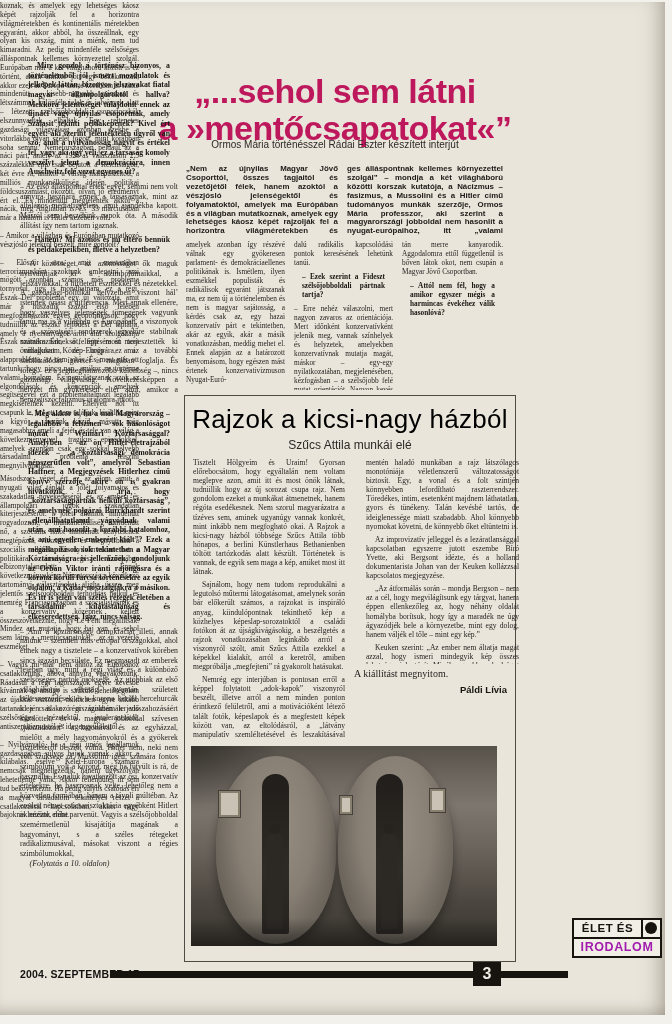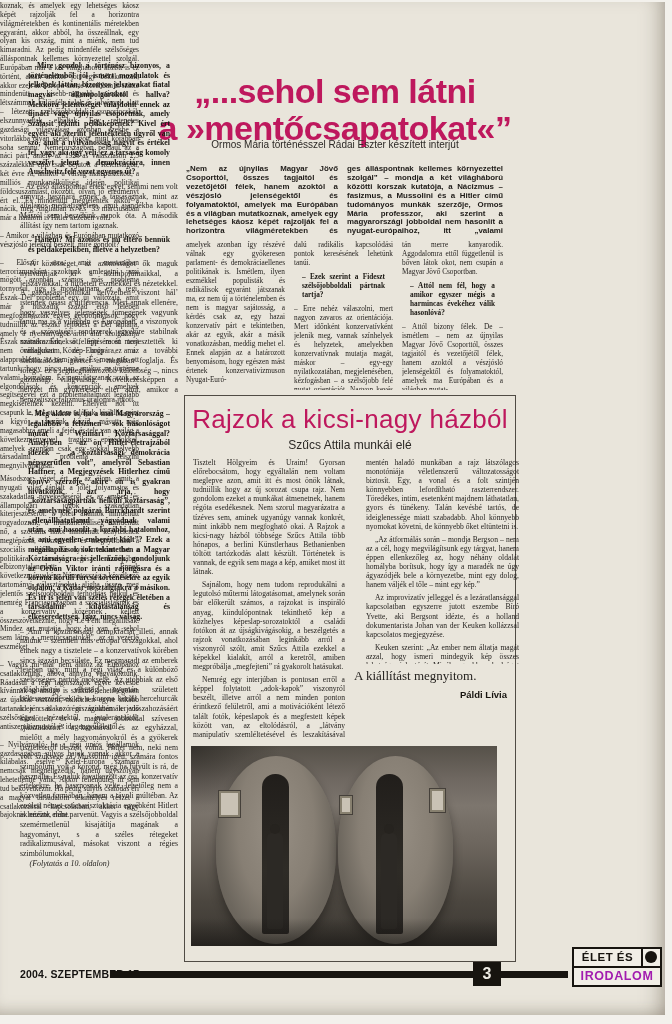--- a/index.html
+++ b/index.html
@@ -24,31 +24,31 @@
             line-height:37px;color:#be185d;letter-spacing:-0.5px;}
   .subhead{position:absolute;left:150px;top:137px;width:370px;text-align:center;
            font-family:"Liberation Sans",sans-serif;font-size:10px;color:#2c2926;}
   .lead{position:absolute;top:163px;height:70px;overflow:hidden;text-align:justify;
         font-family:"Liberation Sans",sans-serif;font-weight:bold;font-size:7.9px;
         line-height:8.9px;color:#1d1a17;}
   #leadL{left:186px;width:152px;}
   #leadR{left:347px;width:156px;}
   #box{position:absolute;left:184px;top:393px;width:330px;height:565px;border:1px solid #504b44;}
   .box-title{margin:8px 4px 0 4px;text-align:center;font-family:"Liberation Sans",sans-serif;
-             font-weight:400;font-size:26px;color:#be185d;letter-spacing:0.3px;}
+             font-weight:400;font-size:26px;color:#000000;letter-spacing:0.3px;}
   .box-sub{text-align:center;font-family:"Liberation Sans",sans-serif;font-size:12px;
            color:#2c2926;margin-top:3px;}
   .box-col{position:absolute;top:62px;width:152px;overflow:hidden;text-align:justify;
            font-size:7.6px;line-height:9.1px;}
   .box-col p{margin:0 0 4px 0;}
   .box-col p.ind{text-indent:9px;}
   #boxc1{left:8px;height:282px;}
   #boxc2{left:169px;width:153px;height:206px;margin-left:12px;}
   #boxc2end{position:absolute;left:169px;top:272px;width:153px;}
-  #boxc2end .closing{font-size:13px;margin:0;}
+  #boxc2end .closing{font-size:10px;margin:0;}
   #boxc2end .signature{text-align:right;font-family:"Liberation Sans",sans-serif;
                        font-weight:bold;font-size:9.5px;margin:5px 0 0 0;color:#17140f;}
   #boxc2end .footnote{font-size:7.3px;font-style:italic;line-height:8.7px;
                       text-align:justify;margin:7px 0 0 0;}
   .photo{position:absolute;left:6px;top:350px;width:306px;height:200px;overflow:hidden;
          background:linear-gradient(180deg,#565149 0%,#6e6760 16%,#7d766e 30%,#6a635b 52%,#4b463f 78%,#3a3631 100%);}
   .photo .corner{position:absolute;left:0;top:0;width:90px;height:70px;
          background:radial-gradient(ellipse at 0% 0%,rgba(25,23,20,.55),rgba(25,23,20,0) 70%);}
   .oval{position:absolute;top:10px;height:188px;border-radius:50%/48%;
         background:radial-gradient(ellipse at 50% 38%,#978f84 0%,#877f74 45%,#6d6href 70%,#5b554d 100%);
@@ -69,21 +69,21 @@
   #frame2{left:92px;top:33px;width:15px;height:23px;}
   #frame3{left:2px;top:40px;width:12px;height:18px;}
   .floor{position:absolute;left:0;right:0;bottom:0;height:28px;
          background:linear-gradient(180deg,rgba(24,22,19,0),rgba(22,20,17,.6));}
   #date{position:absolute;left:20px;top:966px;font-family:"Liberation Sans",sans-serif;
         font-weight:bold;font-size:10.5px;color:#141210;letter-spacing:0.2px;}
   #fbar{position:absolute;left:110px;top:969px;width:458px;height:7px;background:#17140f;}
   #pagenum{position:absolute;left:473px;top:960px;width:28px;height:24px;background:#17140f;
            color:#efece4;font-family:"Liberation Sans",sans-serif;font-weight:bold;
            font-size:16px;text-align:center;line-height:24px;}
-  #logo{position:absolute;left:572px;top:945px;width:86px;border:2px solid #17140f;background:#f1eee6;}
+  #logo{position:absolute;left:572px;top:916px;width:86px;border:2px solid #17140f;background:#f1eee6;}
   .logo-row1{display:flex;border-bottom:2px solid #17140f;height:17px;}
   .logo-title{flex:1;font-family:"Liberation Sans",sans-serif;font-weight:bold;font-size:11.5px;
               line-height:17px;text-align:center;letter-spacing:0.5px;color:#17140f;}
   .logo-dot-cell{width:17px;border-left:2px solid #17140f;position:relative;background:#f1eee6;}
   .logo-dot{position:absolute;left:2px;top:2px;width:12px;height:12px;border-radius:50%;background:#17140f;}
   .logo-row2{height:17px;font-family:"Liberation Sans",sans-serif;font-weight:bold;font-size:12.5px;
              text-align:center;line-height:17px;letter-spacing:0.6px;color:#a21caf;}
 </style>
 </head>
 <body>
@@ -111,21 +111,20 @@
 
   <div class="col" id="colB">
     <p>dalú radikális kapcsolódási pontok keresésének lehetünk tanúi.</p>
     <p class="q">– Ezek szerint a Fideszt szélsőjobboldali pártnak tartja?</p>
     <p>– Erre nehéz válaszolni, mert nagyon zavaros az orientációja. Mert időnként konzervatívként jelenik meg, vannak színhelyek és helyzetek, amelyekben konzervatívnak mutatja magát, máskor – egy-egy nyilatkozatában, megjelenésében, kézfogásban – a szélsőjobb felé mutat orientációt. Nagyon kevés támpontot ad arra, hogy holnap vagy holnapu-</p>
   </div>
 
   <div class="col" id="colC">
     <p>tán merre kanyarodik. Aggodalomra ettől függetlenül is bőven látok okot, nem csupán a Magyar Jövő Csoportban.</p>
     <p class="q">– Attól nem fél, hogy a amikor egyszer mégis a harmincas évekéhez válik hasonlóvá?</p>
-    <p>– Attól bizony félek. De – ismétlem – nem az újnyilas Magyar Jövő Csoporttól, összes tagjaitól és vezetőjétől félek, hanem azoktól a vészjósló jelenségektől és folyamatoktól, amelyek ma Európában és a világban mutat-</p>
   </div>
 
   <div id="col4">
     <div class="c4body">
       <p>koznak, és amelyek egy lehetséges káosz képét rajzolják fel a horizontra világméretekben és kontinentális méretekben egyaránt, akkor abból, ha összeállnak, egy olyan kis ország, mint a miénk, nem tud kimaradni. Az pedig mindenféle szélsőséges álláspontnak kellemes környezettel szolgál. Európában már a két világháború között is ez történt, aztán amikor jött egy békekorszak, akkor ezek az Európa-szerte korábban is szinte mindenütt – kisebb-nagyobb számban és létszámmal, különféle jelek és jelvények alatt – létezett szélsőjobboldali csoportocskák elszunnyadtak, elhaltak. Egy rettenetes gazdasági világválság azonban ezekbe a vitorlákba olyan szelet fogott, mint korábban soha semmi. Németországban például az a náci párt, amely az 1928-as választáson 2,5 százalékkal épp csak bejutott a Reichstagba, két évre rá, amikor a válság már pusztított, a milliós munkanélküliség idején, politikai földcsuszamlást okozott, olyan jó eredményt ért el. És mindenütt megjelentek akkor a nácik, még Angliában is. És ’33 márciusában már a hatalom is Hitler kezében volt.</p>
       <p class="q">– Amikor a világban és Európában mutatkozó vészjósló jelekről beszélt, mire gondolt?</p>
       <p>– Először arra, amit mostanában terrorizmusként szoktunk emlegetni, ami mögött azonban számos más probléma tornyosul, úgy is mondhatnám, ez a régi, Észak–Dél probléma egy új változata, amit már a huszadik század első felében megfogalmaztak egyes geopolitikusok: hogy tudniillik az északi fejlődést a Dél táplálja, amely a nyersanyagot áron alul szolgáltatja Észak számára. Ennek a felfejtésére én most nem vállalkozom, de hogy ez az alapprobléma, az nem vitás. És most már ott tartunk, hogy nincs nap, amikor ne történne valami borzalom. És nem látszanak azok az elgondolások és koncepciók, amelyek segítségével ezt a problémahalmazt legalább megkísérelnék kezelni. Ehelyett hol itt csapunk le, hol ott, nem találjuk, kisiklik, mint a kígyó a kezünk közül, másutt még magasabbra emeli a fejét, és tele van a világ a következményeivel, tragikus epizódokkal, amelyek azonban csak egy sokkal mélyebb társadalmi probléma felszíni megnyilvánulásai.</p>
       <p class="ind">Másodszor: véget ért az az álom, amit a nyugati világ táplált a jólét folyamatos és szakadatlan növekedéséről és az emberi és állampolgári jogok szakadatlan kiterjesztéséről: a jóléti államok mindenütt rogyadoznak, a munkanélküliség mindenütt nő, a szociális hálót mindenütt kénytelenek megtépázni, visszavenni és megnyirbálni a szociális ellátást. Ez nyilvánvalóan hat a politikára, amely egész Európában elbizonytalanodott. Ennek következményeképp Németország a következő tartományi választásokat aligha ússza meg jelentős szélsőjobboldali térhódítás nélkül, és nemrég Franciaországban a szocialistáknak és a konzervatív középnek kellett összeszövetkeznie, hogy Le Pent megállítsák. Mindez azt mutatja, hogy baj van, és sehol sem látni a „mentőcsapatokat”, az új vezérlő eszméket.</p>
       <p class="q">– Vagyis mi már nem ahhoz az Európához csatlakoztunk, ahova annyira vágyakoztunk. Ráadásul a régi tagországok egyre kevésbé kívánnak az amúgy is szűkülő lehetőségeken az újakkal osztozni, miközben egyre inkább tartanak a csatlakozó országokban terjedő szélsőséges nézetektől, intoleranciától, antiszemitizmustól és idegengyűlölettől.</p>
       <p>– Nyilvánvaló, ha a régi uniós tagállamok gazdaságában súlyos bajok vannak, akkor a kilábalás esélye Kelet-Európa számára nemcsak megnehezedik, hanem úgyszólván lehetetlenné válik. Akkor fellendülés itt sem tud bekövetkezni. Ha pedig súlyos csalódás éri a magyar társadalom tekintélyes részét a csatlakozással kapcsolatban, akkor nagy bajoknak nézünk elébe.</p>
@@ -138,22 +137,22 @@
     <div class="box-sub">Szűcs Attila munkái elé</div>
 
     <div class="box-col" id="boxc1">
       <p>Tisztelt Hölgyeim és Uraim! Gyorsan előrebocsátom, hogy egyáltalán nem voltam meglepve azon, amit itt és most önök látnak, tudniillik hogy az új sorozat csupa rajz. Nem gondolom ezeket a munkákat átmenetnek, hanem régóta esedékesnek. Nem szorul magyarázatra a tízéves sem, aminek ugyanúgy vannak konkrét, mint inkább nem megfogható okai. A Rajzok a kicsi-nagy házból többsége Szűcs Attila több hónapos, a berlini Künstlerhaus Bethanienben töltött tartózkodás alatt készült. Történetek is vannak, de egyik sem maga a kép, amiket most itt látnak.</p>
       <p class="ind">Sajnálom, hogy nem tudom reprodukálni a legutolsó műtermi látogatásomat, amelynek során bár előkerült számos, a rajzokat is inspiráló anyag, kiindulópontnak tekinthető kép a közhelyes képeslap-sorozatoktól a családi fotókon át az újságkivágásokig, a beszélgetés a rajzok vonatkozásában leginkább arról a viszonyról szólt, amit Szűcs Attila ezekkel a képekkel kialakít, arról a keretről, amiben megpróbálja „megfejteni” rá gyakorolt hatásukat.</p>
       <p class="ind">Nemrég egy interjúban is pontosan erről a képpel folytatott „adok-kapok” viszonyról beszélt, illetve arról a nem minden ponton érintkező felületről, ami a motivációként létező talált fotók, képeslapok és a megfestett képek között van, az eltolódásról, a „látvány manipulatív szemléltetésével és leszakításával korrumpált” figyelemről – arról a közegről, amit a kiindulópontként szolgáló, látszólag közhelyes képek alakítottak hozzá.</p>
     </div>
 
     <div class="box-col" id="boxc2">
       <p>mentén haladó munkában a rajz látszólagos monotóniája véletlenszerű változatosságot biztosít. Egy, a vonal és a folt szintjén könnyebben lefordítható raszterrendszer. Töredékes, intim, esetenként majdnem láthatatlan, gyors és tünékeny. Talán kevésbé tartós, de ideiglenessége miatt szabadabb. Ahol könnyebb nyomokat követni, de könnyebb őket eltüntetni is.</p>
+      <p class="ind">Az improvizatív jelleggel és a lezáratlansággal kapcsolatban egyszerre jutott eszembe Bíró Yvette, aki Bergsont idézte, és a holland dokumentarista Johan van der Keuken kollázzsal kapcsolatos megjegyzése.</p>
       <p class="ind">„Az átformálás során – mondja Bergson – nem az a cél, hogy megvilágítsunk egy tárgyat, hanem éppen ellenkezőleg az, hogy néhány oldalát homályba borítsuk, hogy így a maradék ne úgy ágyazódjék bele a környezetbe, mint egy dolog, hanem váljék el tőle – mint egy kép.”</p>
-      <p class="ind">Az improvizatív jelleggel és a lezáratlansággal kapcsolatban egyszerre jutott eszembe Bíró Yvette, aki Bergsont idézte, és a holland dokumentarista Johan van der Keuken kollázzsal kapcsolatos megjegyzése.</p>
       <p class="ind">Keuken szerint: „Az ember nem áltatja magát azzal, hogy ismeri mindegyik kép összes lehetséges jelentését. Minél nagyobb szabadságot ad az ember egy képnek, annál nagyobb szabadsága van arra, hogy csodálatos játékot játsszon a valóság és a képzelet határán, amelyben úgy kerülgetjük a jelentéseket, mint a bójákat.”</p>
     </div>
 
     <div id="boxc2end">
       <p class="closing">A kiállítást megnyitom.</p>
       <p class="signature">Páldi Lívia</p>
     </div>
 
     <div class="photo">
       <div class="corner"></div>

